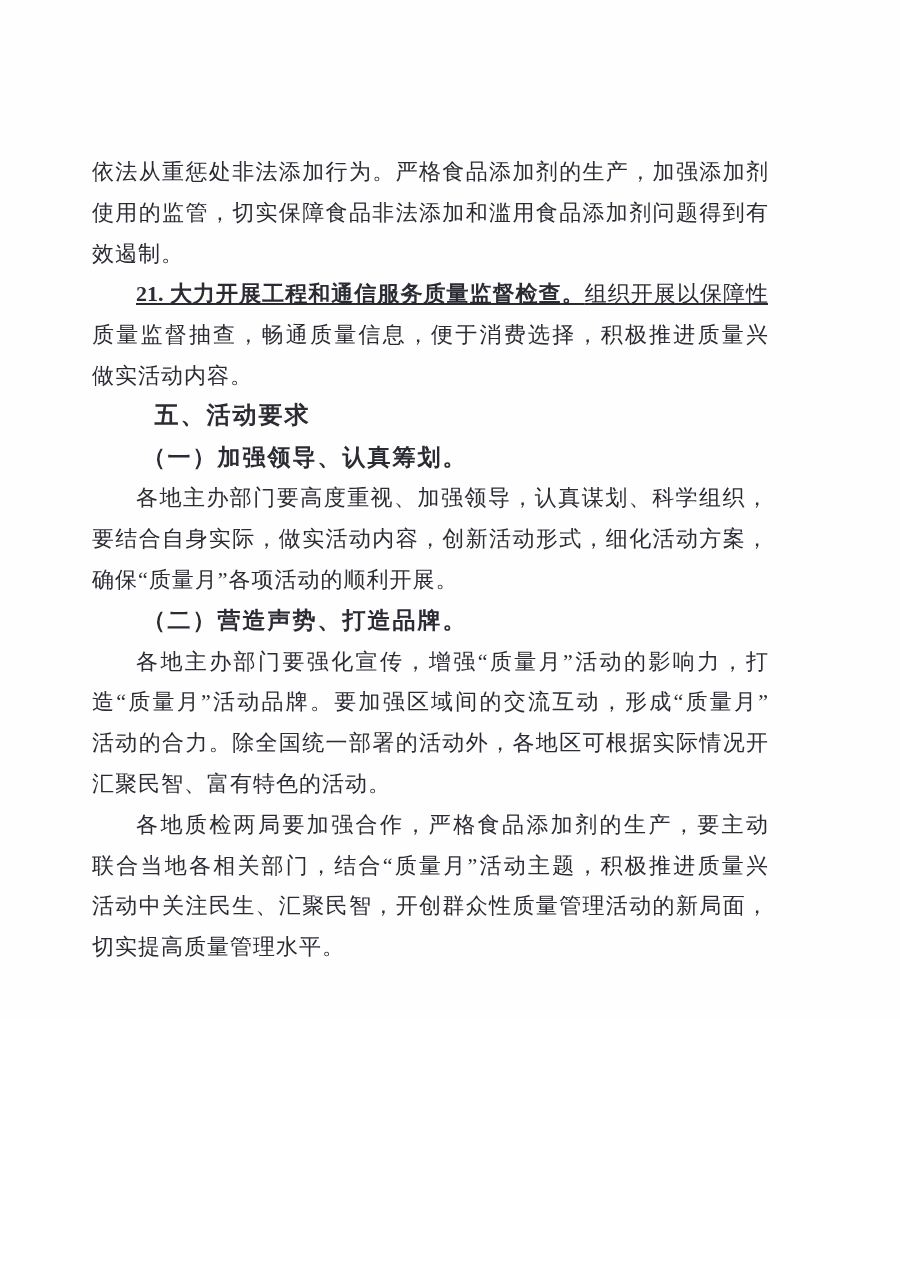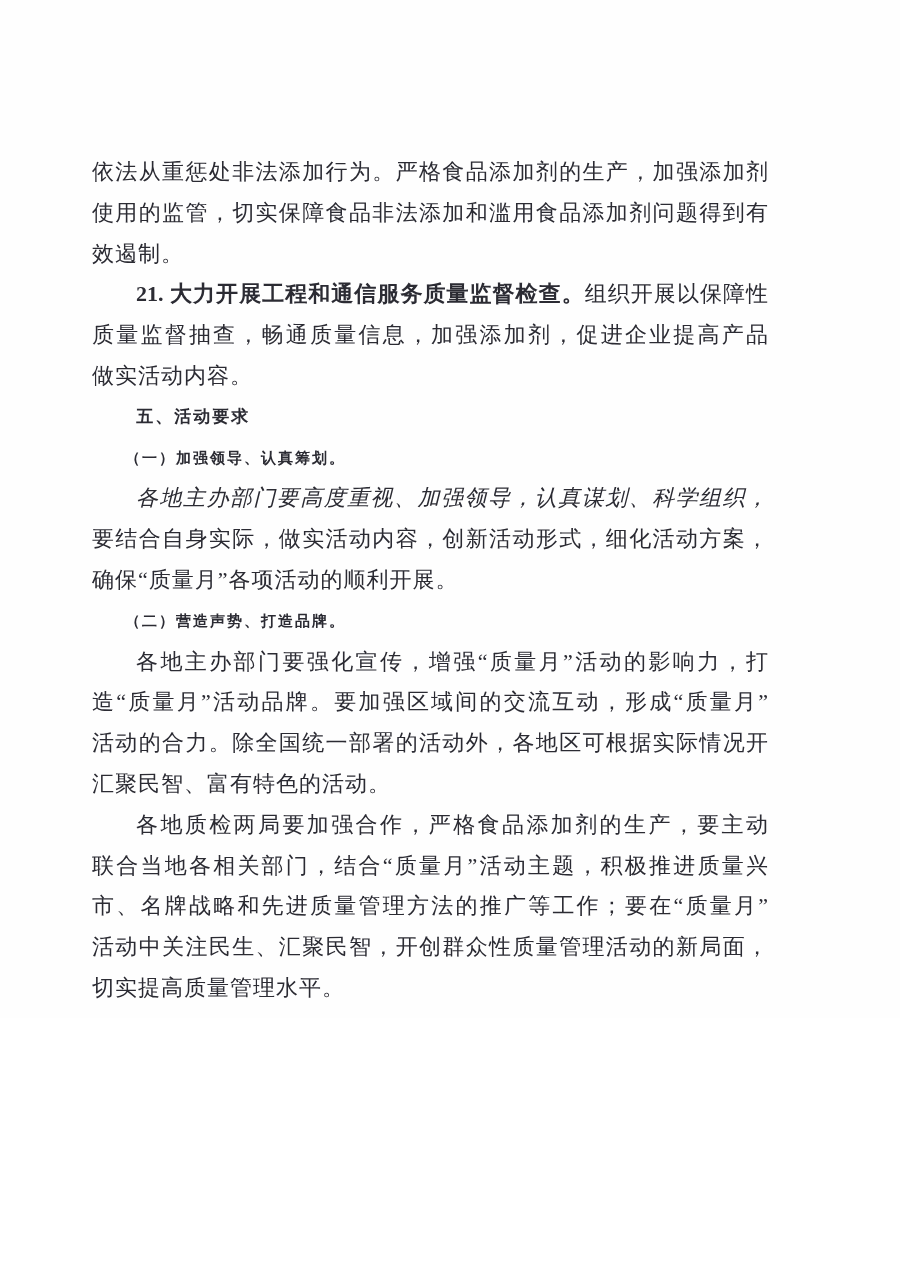--- a/index.html
+++ b/index.html
@@ -30,28 +30,28 @@
     letter-spacing: 1px;
     white-space: nowrap;
   }
   .line.just {
     white-space: normal;
     text-align: justify;
     text-align-last: justify;
     letter-spacing: 0;
   }
   .line.h1 {
-    font-family: Liberation Serif, serif;
+    font-family: Liberation Mono, monospace;
     font-weight: 700;
-    font-size: 17px;
+    font-size: 24px;
     letter-spacing: 2px;
   }
   .line.h2 {
     font-weight: 700;
-    font-size: 15px;
+    font-size: 23px;
     letter-spacing: 2px;
   }
   .seg-bold {
     font-weight: 700;
   }
   .page-number {
     position: absolute;
     left: 692px;
     top: 1160px;
     width: 96px;
@@ -99,36 +99,35 @@
   }
 </style>
 </head>
 <body>
 
 <div class="page">
   <div class="doc">
       <div class="line body just"><span>依法从重惩处非法添加行为。严格食品添加剂的生产，加强添加剂</span></div>
       <div class="line body just"><span>使用的监管，切实保障食品非法添加和滥用食品添加剂问题得到有</span></div>
       <div class="line body"><span>效遏制。</span></div>
-      <div class="line body just" style="text-indent: 2em;"><span class="seg-bold">21. 大力开展工程和通信服务质量监督检查。</span><span>组织开展以保障性</span></div>
-      <div class="line body just"><span>质量监督抽查，畅通质量信息，加强添加剂，促进企业提高产品</span></div>
+      <div class="line body just" style="text-indent: 2em; text-decoration: underline;"><span class="seg-bold">21. 大力开展工程和通信服务质量监督检查。</span><span>组织开展以保障性</span></div>
+      <div class="line body just"><span>质量监督抽查，畅通质量信息，便于消费选择，积极推进质量兴</span></div>
       <div class="line body"><span>做实活动内容。</span></div>
       <div class="line h1" style="text-indent: 2.6em;"><span class="seg-bold">五、活动要求</span></div>
       <div class="line h2" style="text-indent: 2.2em;"><span class="seg-bold">（一）加强领导、认真筹划。</span></div>
-      <div class="line body just" style="text-indent: 2em; font-style: italic;"><span>各地主办部门要高度重视、加强领导，认真谋划、科学组织，</span></div>
+      <div class="line body just" style="text-indent: 2em;"><span>各地主办部门要高度重视、加强领导，认真谋划、科学组织，</span></div>
       <div class="line body just"><span>要结合自身实际，做实活动内容，创新活动形式，细化活动方案，</span></div>
       <div class="line body"><span>确保“质量月”各项活动的顺利开展。</span></div>
       <div class="line h2" style="text-indent: 2.2em;"><span class="seg-bold">（二）营造声势、打造品牌。</span></div>
       <div class="line body just" style="text-indent: 2em;"><span>各地主办部门要强化宣传，增强“质量月”活动的影响力，打</span></div>
       <div class="line body just"><span>造“质量月”活动品牌。要加强区域间的交流互动，形成“质量月”</span></div>
       <div class="line body just"><span>活动的合力。除全国统一部署的活动外，各地区可根据实际情况开</span></div>
       <div class="line body"><span>汇聚民智、富有特色的活动。</span></div>
       <div class="line body just" style="text-indent: 2em;"><span>各地质检两局要加强合作，严格食品添加剂的生产，要主动</span></div>
       <div class="line body just"><span>联合当地各相关部门，结合“质量月”活动主题，积极推进质量兴</span></div>
-      <div class="line body just"><span>市、名牌战略和先进质量管理方法的推广等工作；要在“质量月”</span></div>
       <div class="line body just"><span>活动中关注民生、汇聚民智，开创群众性质量管理活动的新局面，</span></div>
       <div class="line body"><span>切实提高质量管理水平。</span></div>
     </div>
   <div class="crease-1"></div>
   <div class="crease-2"></div>
   <div class="smudge"></div>
   <div class="page-number">— 7 —</div>
 </div>
 
 </body></html>

